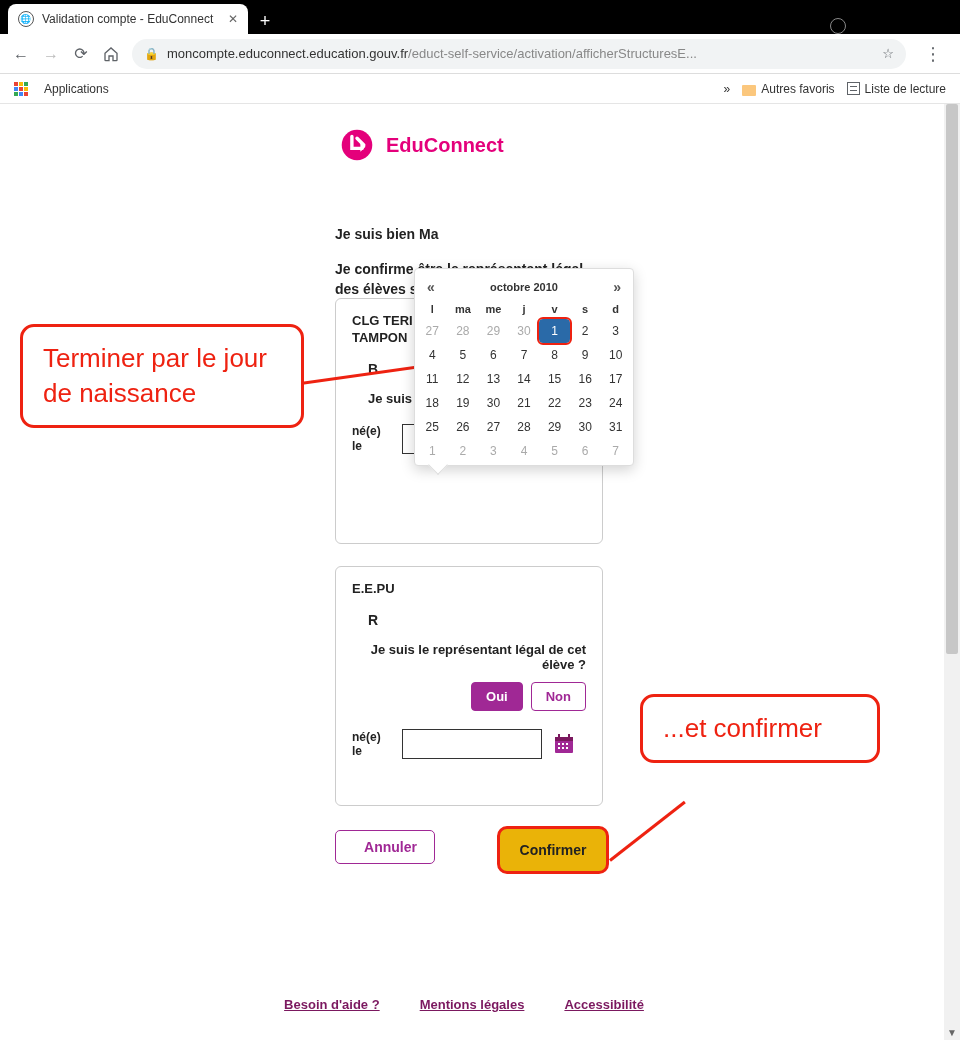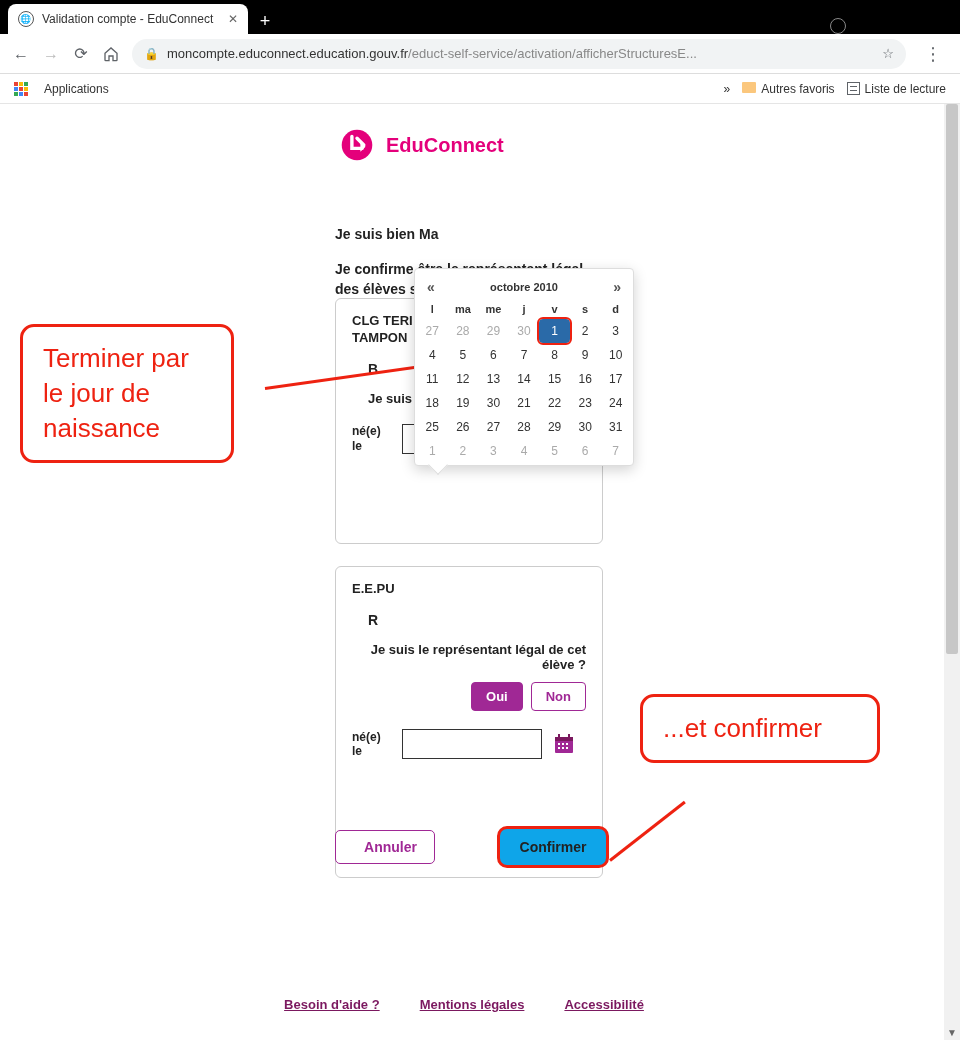--- a/index.html
+++ b/index.html
@@ -48,45 +48,45 @@
   .question { font-size: 13px; font-weight: bold; color: #222; text-align: right; margin-bottom: 10px; }
   .yn-row { display: flex; gap: 8px; justify-content: flex-end; }
   .btn { border-radius: 4px; padding: 6px 14px; font-size: 13px; font-weight: bold; cursor: pointer; }
   .btn-oui { background: #a02895; color: #fff; border: 1px solid #a02895; }
   .btn-non { background: #fff; color: #a02895; border: 1.5px solid #a02895; }
   .dob-row { display: flex; align-items: center; gap: 10px; margin-top: 18px; }
   .dob-label { font-size: 12px; font-weight: bold; color: #222; width: 40px; line-height: 1.2; }
   .dob-input { border: 1.5px solid #333; height: 30px; width: 140px; background: #fff; }
   .cal-icon { width: 24px; height: 24px; color: #a02895; display: inline-flex; }
 
-  .card2 { left: 335px; top: 462px; height: 312px; }
+  .card2 { left: 335px; top: 462px; height: 240px; }
 
   
   .datepicker { position: absolute; left: 414px; top: 164px; width: 220px; background: #fff; border: 1px solid #ddd; box-shadow: 0 4px 14px rgba(0,0,0,0.18); border-radius: 4px; z-index: 10; padding: 6px 2px 2px; font-size: 12px; }
   .dp-head { display: flex; align-items: center; justify-content: space-between; padding: 4px 10px; font-weight: bold; color: #333; }
   .dp-nav { color: #555; cursor: pointer; font-size: 14px; }
   .dp-title { font-size: 11px; }
   .dp-grid { display: grid; grid-template-columns: repeat(7, 1fr); text-align: center; }
   .dp-dow { font-weight: bold; font-size: 11px; padding: 4px 0; color: #333; }
   .dp-day { padding: 5px 0; color: #333; cursor: pointer; }
   .dp-day.other { color: #aaa; }
   .dp-day.sel { background: #2a6aa8; color: #fff; border-radius: 4px; outline: 2px solid #e21; outline-offset: 0; }
   .dp-tip { position: absolute; left: 16px; bottom: -7px; width: 14px; height: 14px; background: #fff; border-left: 1px solid #ddd; border-bottom: 1px solid #ddd; transform: rotate(-45deg); }
 
   
   .act-cancel { position: absolute; left: 335px; top: 726px; width: 100px; height: 34px; border: 1.5px solid #a02895; border-radius: 5px; background: #fff; color: #a02895; font-weight: bold; font-size: 14px; display: flex; align-items: center; justify-content: center; padding-left: 11px; }
-  .act-confirm { position: absolute; left: 497px; top: 722px; width: 112px; height: 42px; border: 3px solid #e21; border-radius: 10px; background: #0ea5e9; color: #222; font-weight: bold; font-size: 14px; display: flex; align-items: center; justify-content: center; }
+  .act-confirm { position: absolute; left: 497px; top: 722px; width: 112px; height: 48px; border: 3px solid #e21; border-radius: 10px; background: #eab308; color: #222; font-weight: bold; font-size: 14px; display: flex; align-items: center; justify-content: center; }
 
   
   .footer { position: absolute; bottom: 28px; left: 0; right: 16px; display: flex; justify-content: center; gap: 40px; }
   .footer a { color: #7b185f; font-weight: bold; font-size: 13px; text-decoration: underline; }
 
   
   .callout { position: absolute; border: 3px solid #e21; border-radius: 14px; background: #fff; color: #e21; font-size: 26px; line-height: 1.35; padding: 14px 20px; z-index: 20; }
-  .co1 { left: 20px; top: 220px; width: 214px; }
+  .co1 { left: 20px; top: 220px; width: 284px; }
   .co2 { left: 640px; top: 590px; width: 240px; }
   .lead { position: absolute; background: #e21; height: 3px; transform-origin: left center; z-index: 5; }
 </style>
 </head>
 <body>
 
 <div class="tabstrip">
   <div class="tab">
     <span class="globe">🌐</span>
     <span>Validation compte - EduConnect</span>
@@ -128,21 +128,21 @@
     <span style="width:4px;height:4px;background:#4285f4"></span>
       <span style="width:4px;height:4px;background:#ea4335"></span>
       <span style="width:4px;height:4px;background:#fbbc05"></span>
     <span style="width:4px;height:4px;background:#34a853"></span>
       <span style="width:4px;height:4px;background:#4285f4"></span>
       <span style="width:4px;height:4px;background:#ea4335"></span>
   </span>
   <span>Applications</span>
   <div class="bm-right">
     <span>»</span>
-    <span style="display:flex;align-items:flex-start;gap:5px;">
+    <span style="display:flex;align-items:flex-end;gap:5px;">
         <span class="folder"></span>
         <span>Autres favoris</span>
       </span>
     <span style="display:flex;gap:5px;">
         <span class="readlist"></span>
         <span>Liste de lecture</span>
       </span>
   </div>
 </div>
 

